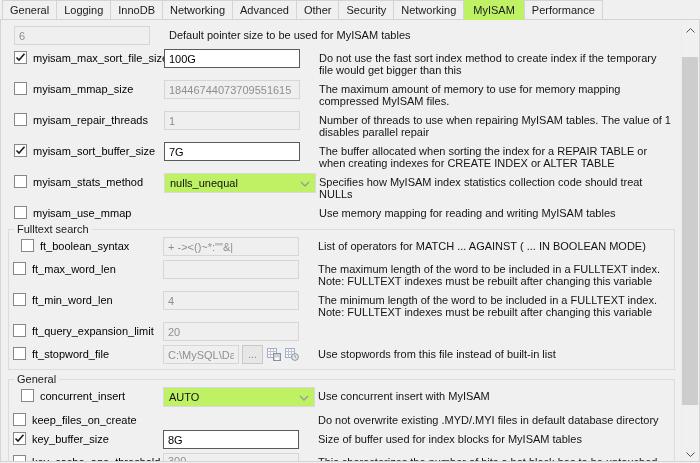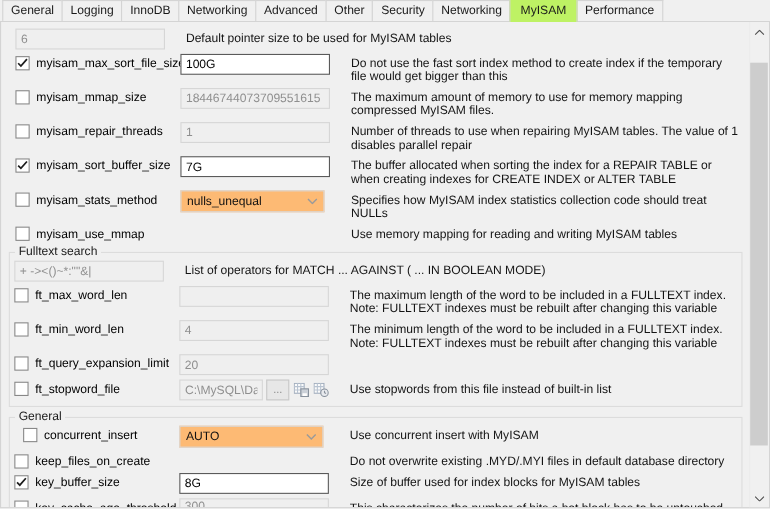--- a/index.html
+++ b/index.html
@@ -33,22 +33,22 @@
   .cb { width:13px; height:13px; box-sizing:border-box; border:1px solid #878787;
         background:#fff; margin-right:6px; flex-shrink:0;
         display:inline-flex; align-items:center; justify-content:center; }
   .varname { white-space:nowrap; color:#000; }
   .ctrl { flex:0 0 136px; width:136px; }
   .txt { width:136px; height:19px; box-sizing:border-box; border:1px solid #d6d6d6;
          background:#efefef; color:#8f8f8f; font-family:"Liberation Sans",sans-serif;
          font-size:11px; padding:1px 4px; }
   .txt.on { background:#ffffff; border-color:#5a5a5a; color:#000; }
   textarea.txt { height:36px; resize:none; overflow:hidden; line-height:12px; }
-  .combo { width:131px; height:20px; box-sizing:border-box; border:1px solid #d9d9d9;
-           background:#fdba74; display:flex; align-items:center; justify-content:space-between;
+  .combo { width:152px; height:20px; box-sizing:border-box; border:1px solid #d9d9d9;
+           background:#bef264; display:flex; align-items:center; justify-content:space-between;
            padding:0 5px; color:#111; }
   .filewrap { display:flex; align-items:center; }
   .filewrap .txt { width:76px; }
   .browse { width:24px; height:19px; box-sizing:border-box; margin-left:3px;
             background:#e7e7e7; border:1px solid #c8c8c8; color:#8c8c8c;
             font-size:10px; line-height:10px; padding:0; }
   .mini-icon { margin-left:4px; display:inline-flex; opacity:.9; }
   .desc { flex:1 1 auto; margin-left:19px; padding-top:3px; line-height:12px;
           color:#141414; padding-right:2px; }
   
@@ -142,20 +142,24 @@
             <span class="cb"></span>
             <span class="varname">myisam_use_mmap</span>
           </div>
           <div class="ctrl"></div>
           <div class="desc">Use memory mapping for reading and writing MyISAM tables</div>
         </div>
       </div>
       <fieldset class="group">
         <legend>Fulltext search</legend>
         <div class="row indent">
+          <div class="cbwrap">
+            <span class="cb"></span>
+            <span class="varname">ft_boolean_syntax</span>
+          </div>
           <div class="ctrl"><input type="text" class="txt" value="+ -&gt;&lt;()~*:&quot;&quot;&amp;|" style=""></div>
           <div class="desc">List of operators for MATCH ... AGAINST ( ... IN BOOLEAN MODE)</div>
         </div>
         <div class="row">
           <div class="cbwrap">
             <span class="cb"></span>
             <span class="varname">ft_max_word_len</span>
           </div>
           <div class="ctrl"><input type="text" class="txt" value="" style=""></div>
           <div class="desc">The maximum length of the word to be included in a FULLTEXT index. Note: FULLTEXT indexes must be rebuilt after changing this variable</div>

